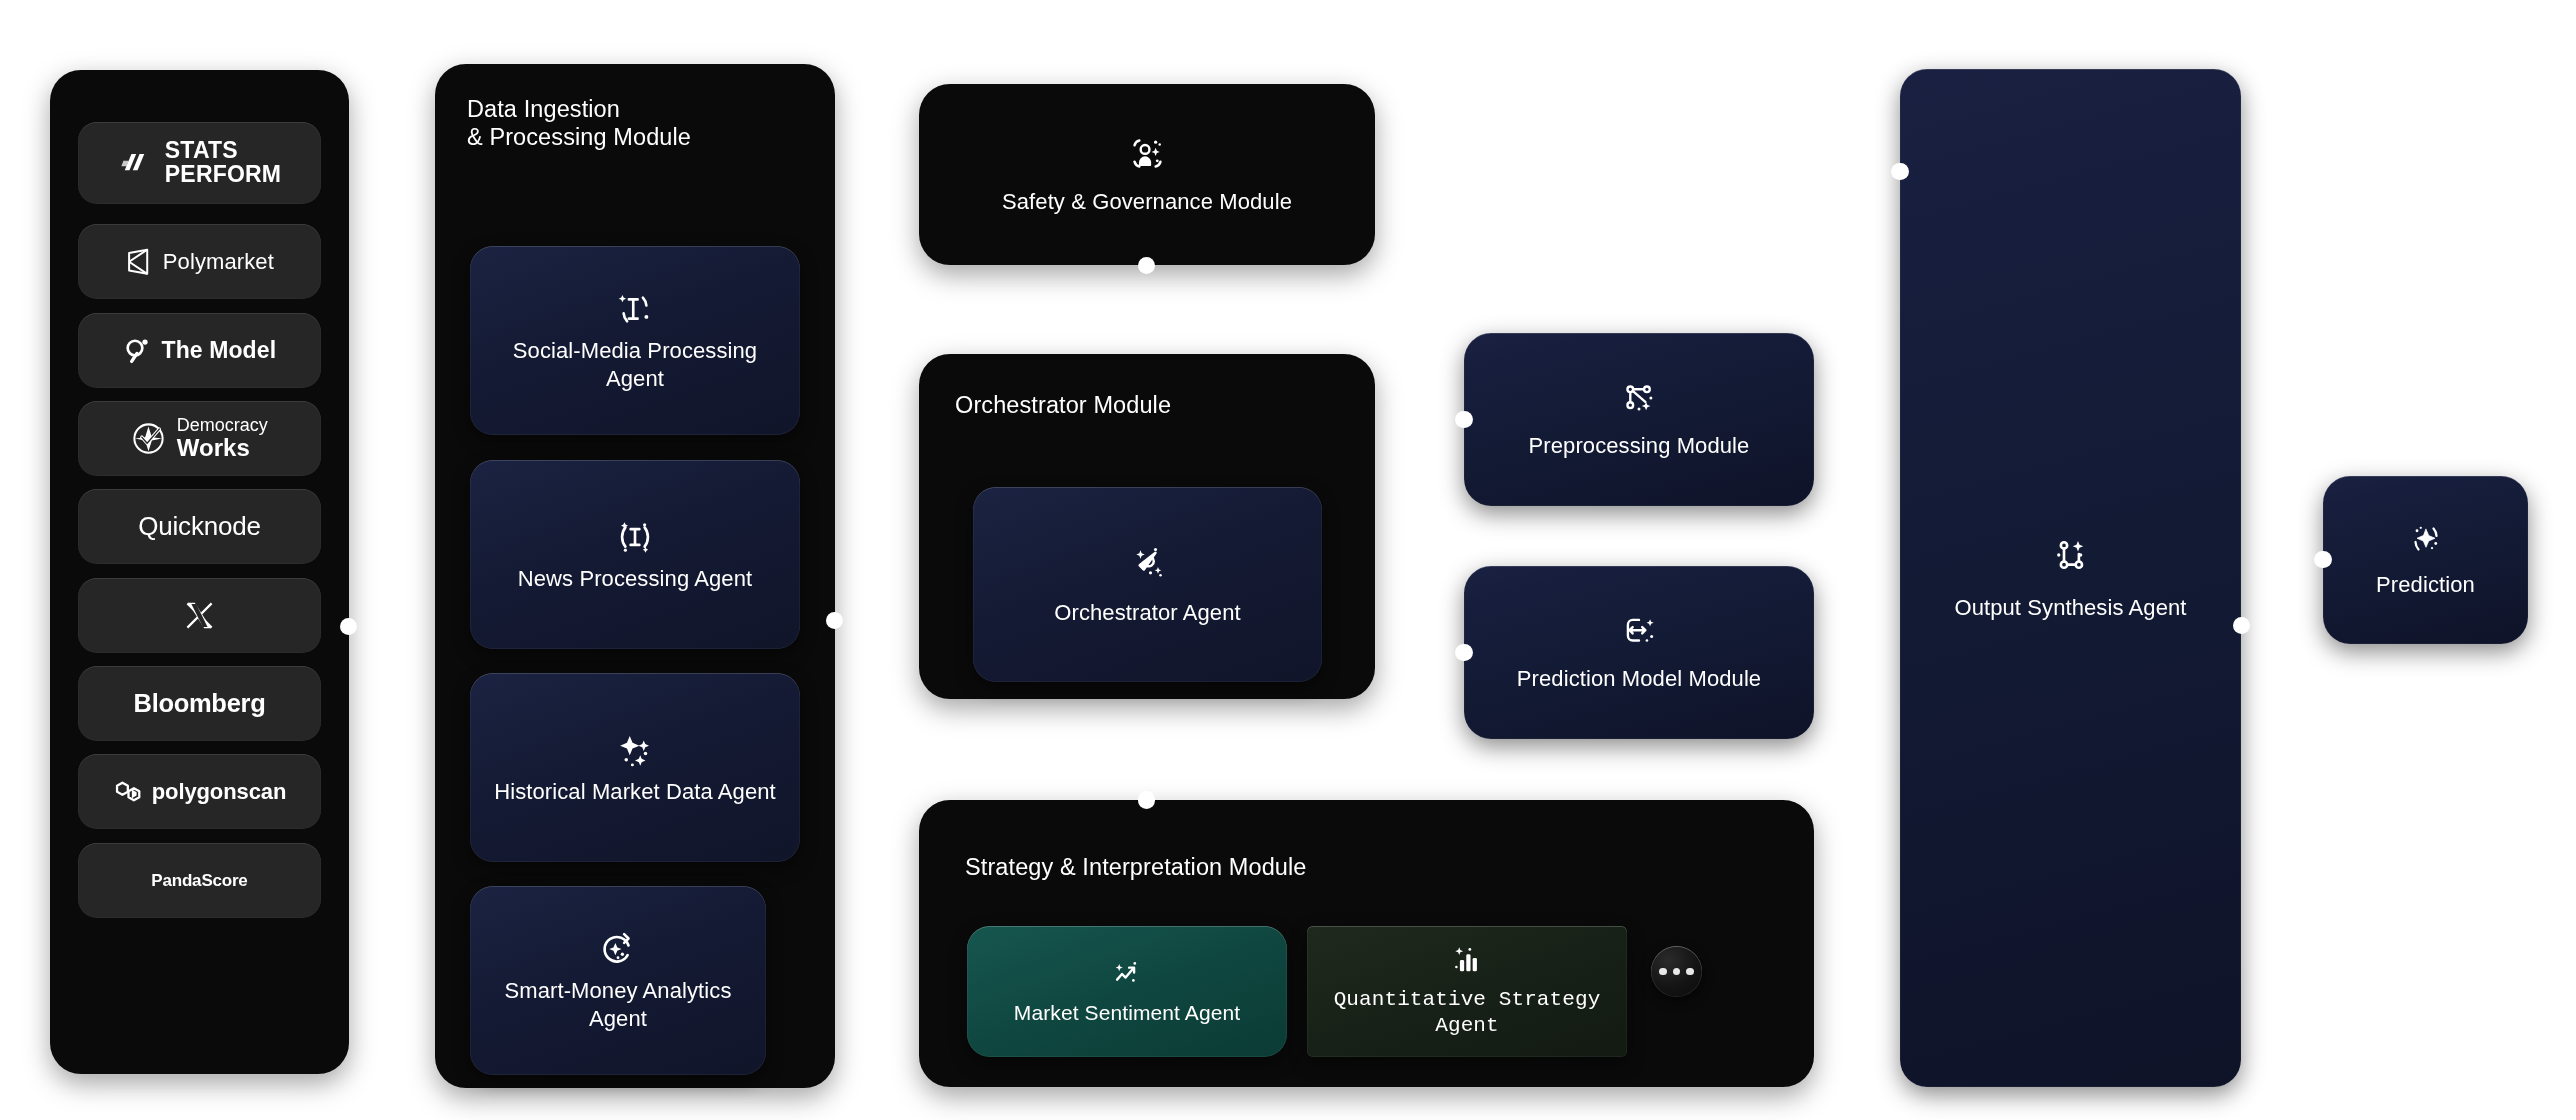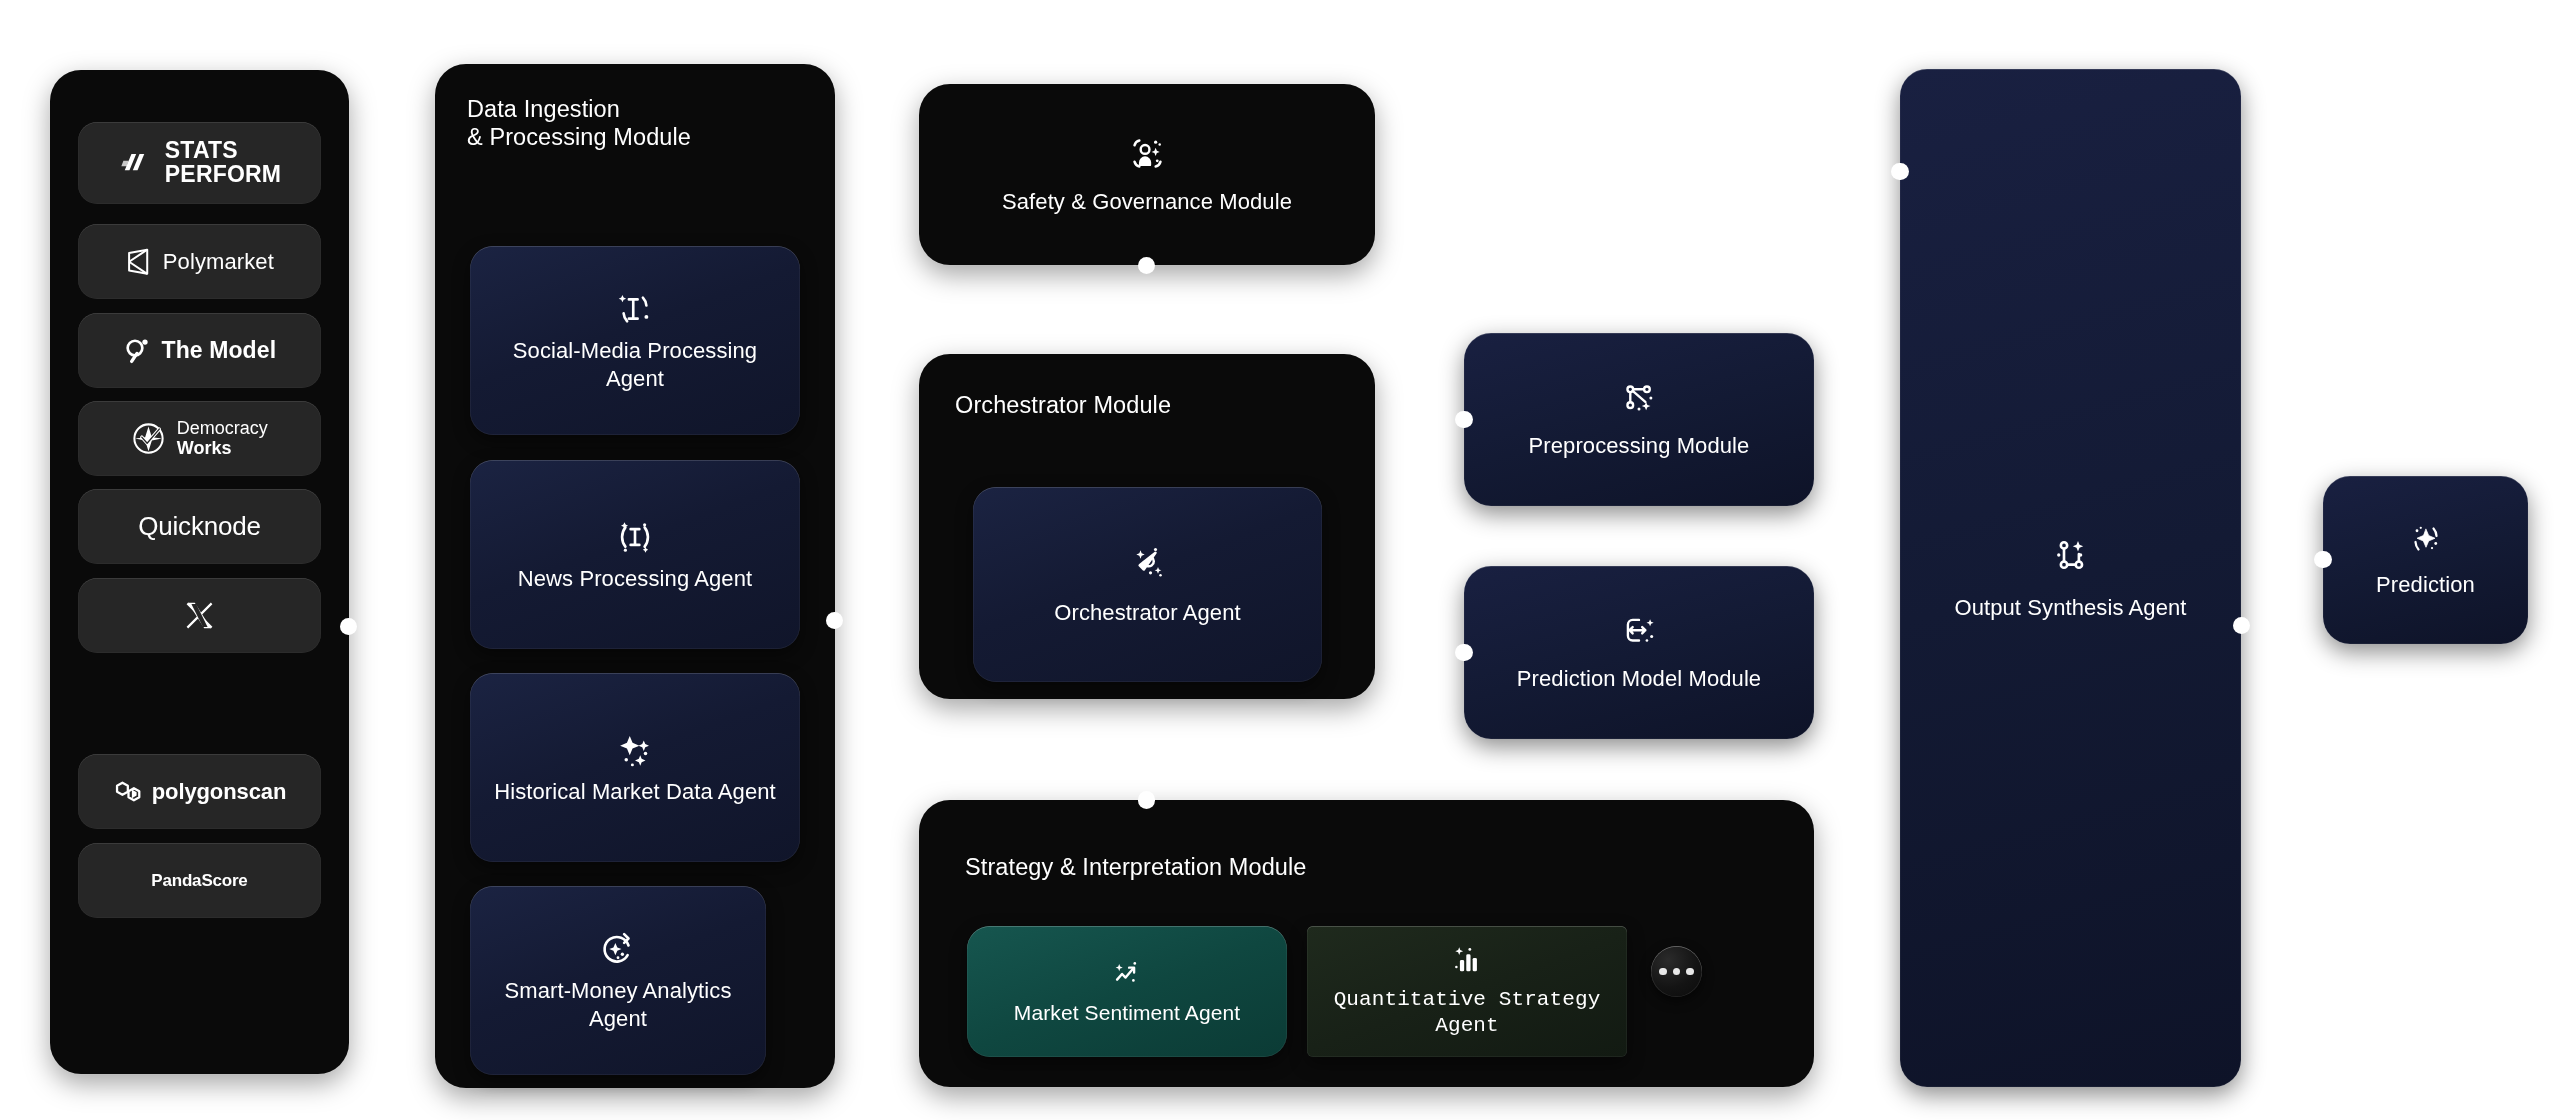--- a/index.html
+++ b/index.html
@@ -104,21 +104,21 @@
     display:flex;align-items:center;justify-content:center;gap:10.7px;
     padding:0 12px;box-sizing:border-box;
   }
   .logo-txt{color:#fff;white-space:nowrap;}
   .sp-wrap{display:flex;align-items:center;gap:12px;}
   .sp-txt{
     color:#fff;font-weight:700;font-size:23px;line-height:1.03;
     letter-spacing:0.2px;text-align:left;
   }
   .dw-txt{color:#fff;font-size:18px;line-height:1.06;text-align:left;}
-  .dw-txt b{font-weight:700;font-size:18px;}
+  .dw-txt b{font-weight:700;font-size:24px;}
 
   .ellipsis-btn{
     position:absolute;
     width:51px;height:51px;border-radius:50%;
     background:radial-gradient(circle at 34% 28%, #2b2b2b 0%, #141414 55%, #0b0b0b 100%);
     box-shadow:inset 0 0.7px 0 rgba(255,255,255,.30),
                inset 0 0 0 0.7px rgba(255,255,255,.10),
                0 4px 10.7px rgba(0,0,0,.6);
     display:flex;align-items:center;justify-content:center;gap:6px;
   }
@@ -202,20 +202,25 @@
         <span class="ico">
           <svg width="31" height="31" viewBox="0 0 46 46" fill="none">
             <path d="M5 5 L41 41 M41 5 L5 41" stroke="#fff" stroke-width="3.2" stroke-linecap="butt"></path>
             <path d="M6 4 L16 4 L40 42 L30 42 Z" fill="#fff"></path>
             <path d="M11 6 L18 6 L35 40 L28 40 Z" fill="#262626"></path>
           </svg>
         </span>
       </div>
     </div>
 
+    <div class="blk tile" style="left:28px;top:576px;width:243px;height:75px;">
+      <div class="logo-row">
+        <span class="logo-txt" style="font-size:25.5px;font-weight:700;letter-spacing:-0.3px;">Bloomberg</span>
+      </div>
+    </div>
 
     <div class="blk tile" style="left:28px;top:664px;width:243px;height:75px;">
       <div class="logo-row" style="gap:8px;">
         <span class="ico">
           <svg width="31" height="23" viewBox="0 0 46 34" fill="none">
             <path d="M14 4 L22 8.5 L22 17.5 L14 22 L6 17.5 L6 8.5 Z" stroke="#fff" stroke-width="3.4" fill="none" stroke-linejoin="round"></path>
             <path d="M31 12 L39 16.5 L39 25.5 L31 30 L23 25.5 L23 16.5 Z" stroke="#fff" stroke-width="3.4" fill="none" stroke-linejoin="round"></path>
             <path d="M28 14 L35 18 L35 23 L28 27 Z" fill="#fff"></path>
           </svg>
         </span>

